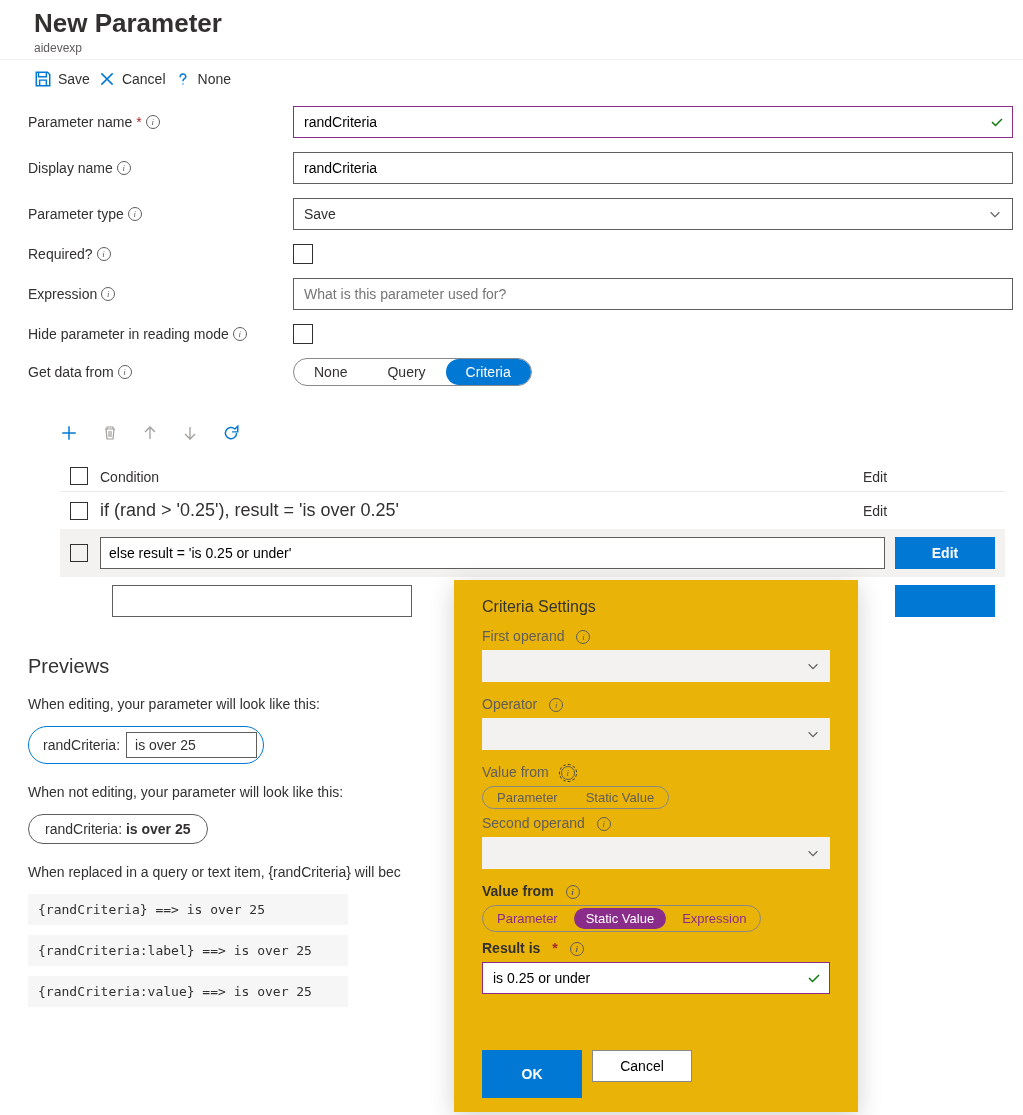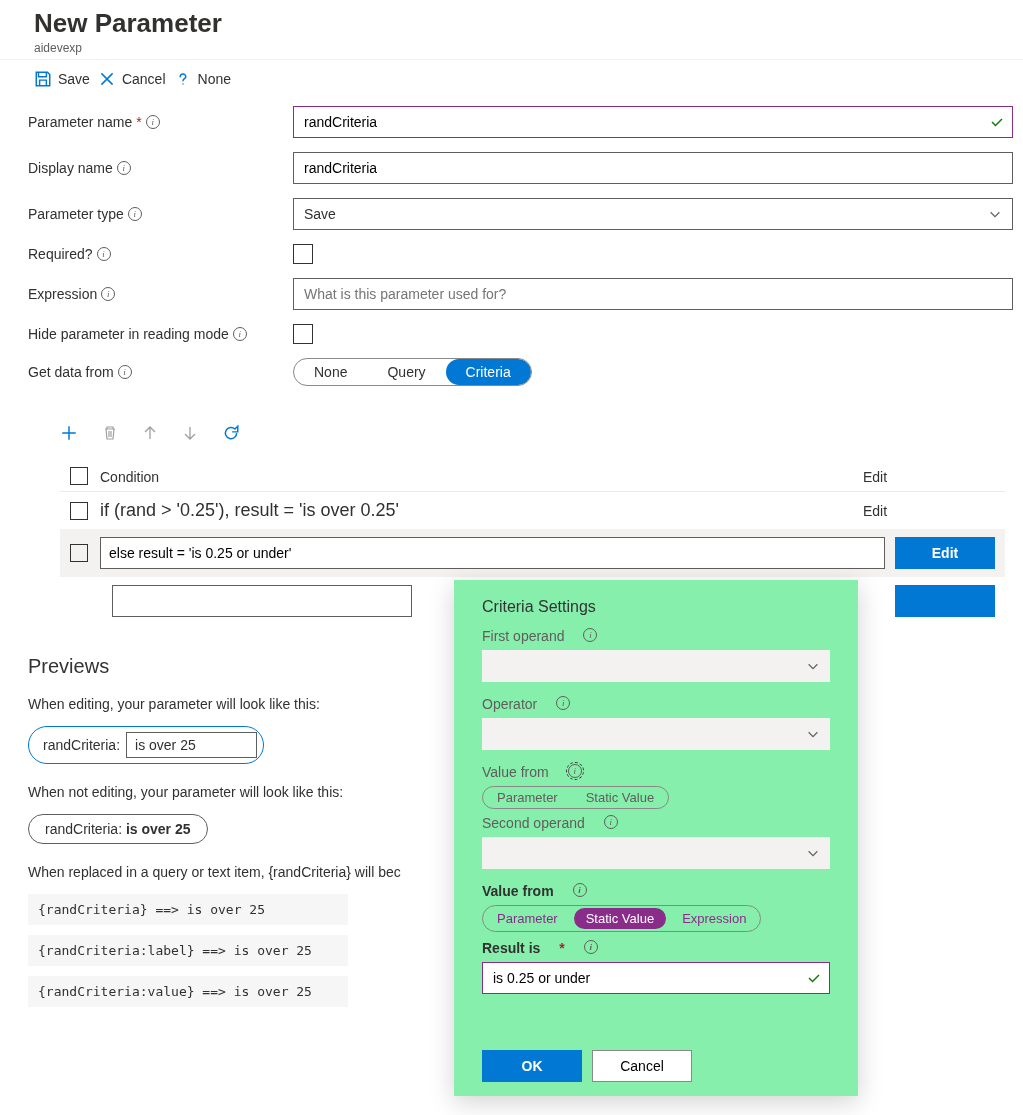--- a/index.html
+++ b/index.html
@@ -84,45 +84,45 @@
   .pill-read {
     display: inline-flex; align-items: center; border: 1px solid #605e5c;
     border-radius: 20px; padding: 6px 16px; margin-bottom: 20px; font-size: 14px;
   }
   .code-row {
     background: #f6f6f6; padding: 8px 10px; font-family: Consolas, monospace;
     font-size: 13px; margin-bottom: 10px; display: inline-block; min-width: 320px;
   }
   
   .popover {
-    position: absolute; top: 580px; left: 454px; width: 404px; background: #86efac;
+    position: absolute; top: 580px; left: 454px; width: 404px; background: #eab308;
     box-shadow: 0 6px 24px rgba(0,0,0,0.18); padding: 18px 28px 14px 28px;
     z-index: 10;
   }
   .pop-title { font-size: 16px; margin-bottom: 12px; color: #333; }
-  .pop-label { font-size: 14px; color: #605e5c; margin-bottom: 6px; display: flex; align-items: flex-start; gap: 19px; }
+  .pop-label { font-size: 14px; color: #605e5c; margin-bottom: 6px; display: flex; align-items: flex-end; gap: 12px; }
   .pop-label.dark { color: #323130; font-weight: 600; }
   .pop-select {
     width: 100%; height: 32px; background: #f3f2f1; display: flex; align-items: center;
     justify-content: flex-end; padding: 0 10px; margin-bottom: 14px;
   }
   .vf-seg-1 {
     display: inline-flex; border: 1px solid #8a8886; border-radius: 14px;
     overflow: hidden; margin-bottom: 6px;
   }
   .vf-seg-1 span { padding: 3px 14px; font-size: 13px; color: #605e5c; }
   .vf-seg-2 { display: inline-flex; align-items: center; gap: 4px; margin-bottom: 8px; border: 1px solid #8a8886; border-radius: 14px; padding: 2px; }
   .vf-seg-2 span { padding: 3px 12px; font-size: 13px; color: #8a2d8a; cursor: pointer; }
   .vf-seg-2 span.act { background: #8a2d8a; color: #fff; border-radius: 12px; }
   .result-input {
     width: 100%; height: 32px; border: 1px solid #8a2d8a; padding: 0 30px 0 10px;
     font-size: 14px; margin-bottom: 56px;
   }
   .pop-actions { display: flex; gap: 10px; }
-  .btn-primary { background: #0078d4; color: #fff; border: none; width: 100px; height: 32px; font-size: 14px; font-weight: 600; cursor: pointer; }
+  .btn-primary { background: #0078d4; color: #fff; border: none; width: 100px; height: 48px; font-size: 14px; font-weight: 600; cursor: pointer; }
   .btn-default { background: #fff; border: 1px solid #8a8886; width: 100px; height: 32px; font-size: 14px; cursor: pointer; }
 </style>
 </head>
 <body>
 
 <div class="header">
   <div class="title">New Parameter</div>
   <div class="subtitle">aidevexp</div>
 </div>
 

